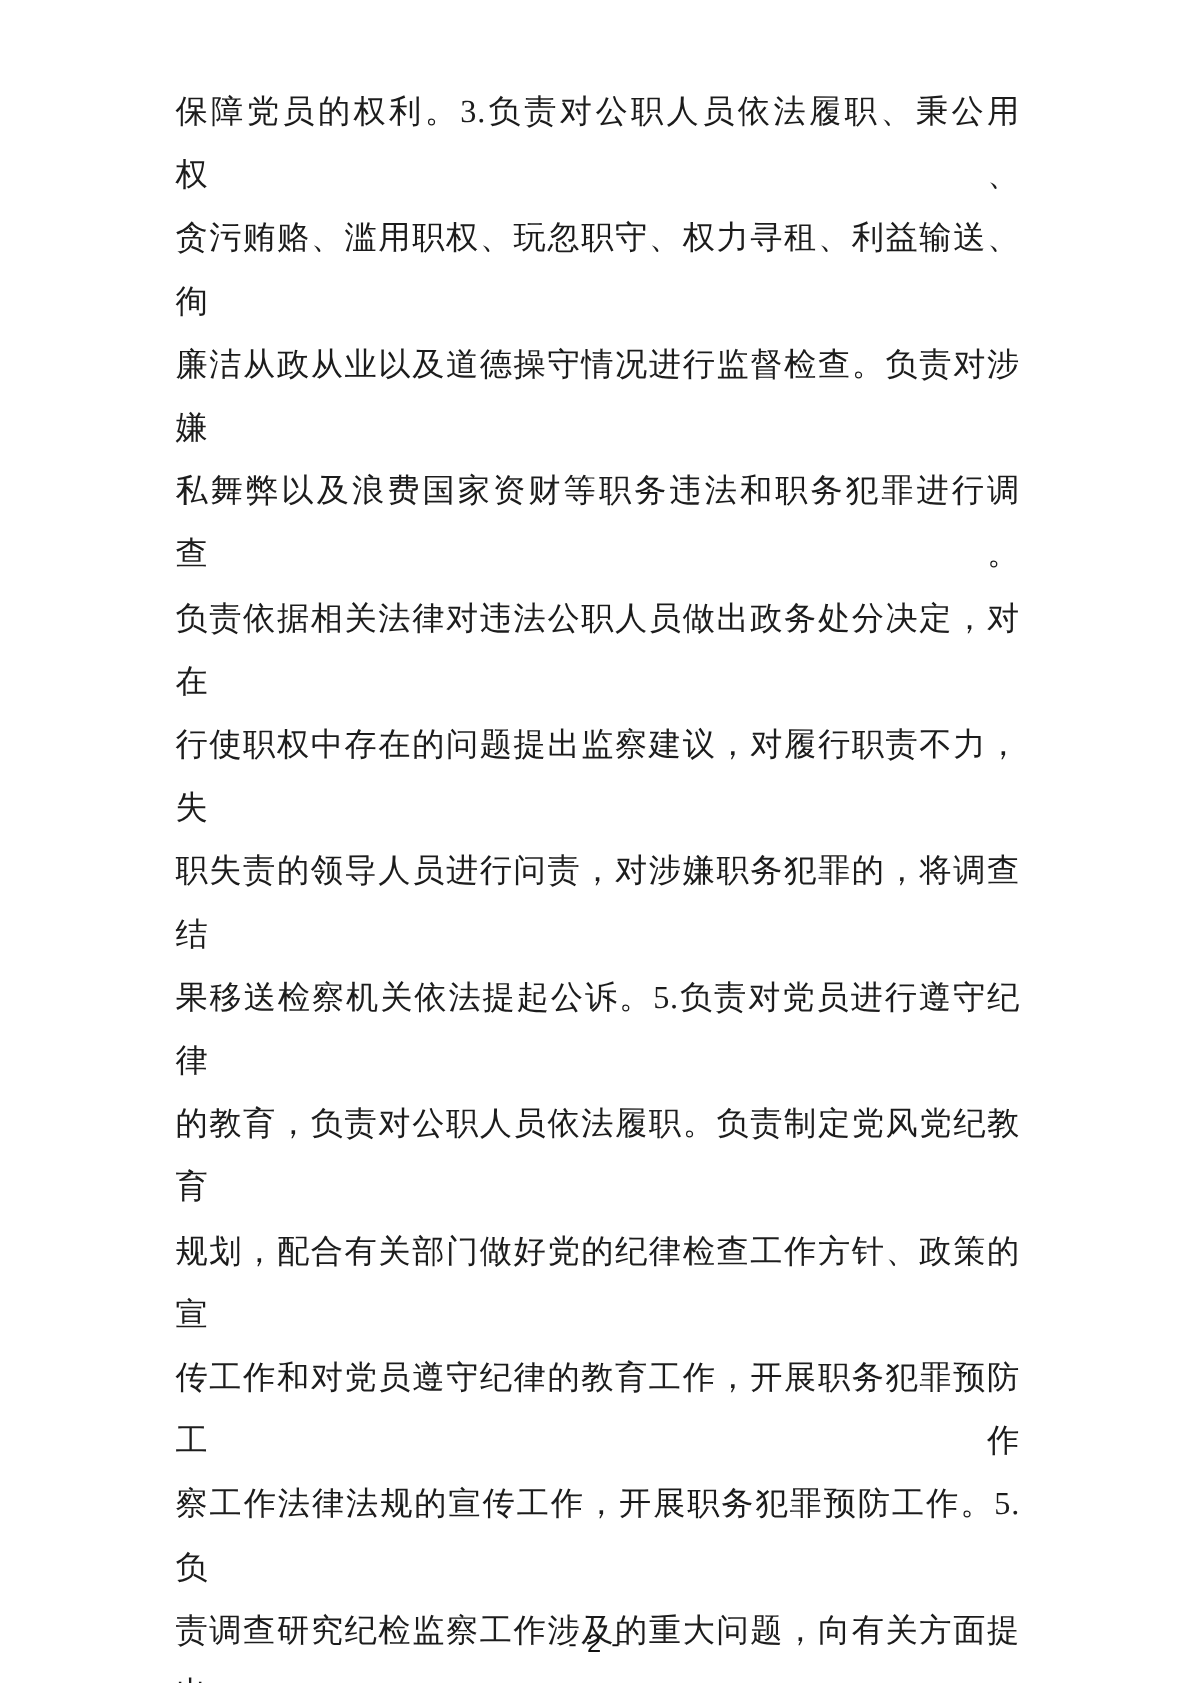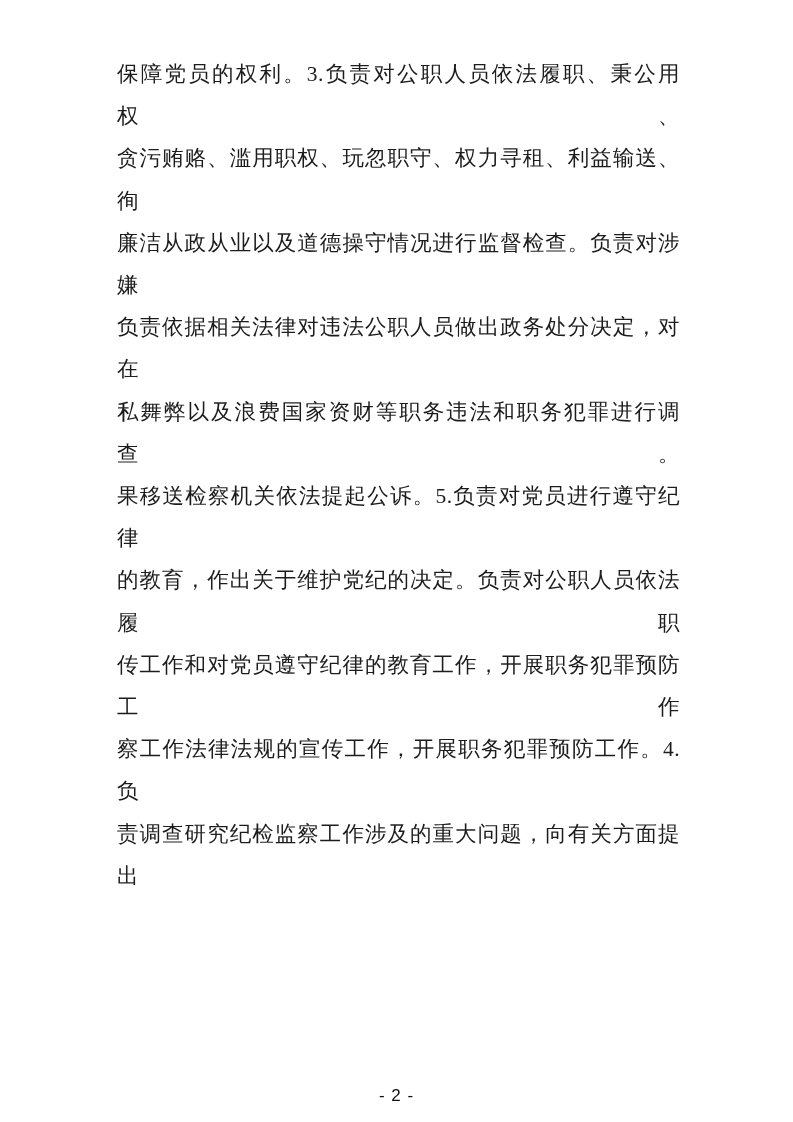--- a/index.html
+++ b/index.html
@@ -55,26 +55,29 @@
 </style>
 </head>
 <body>
 
 <div class="page">
 
   <div class="text-block">
     <div class="doc-line">保障党员的权利。3.负责对公职人员依法履职、秉公用权、</div>
     <div class="doc-line">贪污贿赂、滥用职权、玩忽职守、权力寻租、利益输送、徇</div>
     <div class="doc-line">廉洁从政从业以及道德操守情况进行监督检查。负责对涉嫌</div>
+    <div class="doc-line">私舞弊以及浪费国家资财等职务违法和职务犯罪进行调查。</div>
     <div class="doc-line">负责依据相关法律对违法公职人员做出政务处分决定，对在</div>
-    <div class="doc-line">私舞弊以及浪费国家资财等职务违法和职务犯罪进行调查。</div>
+    <div class="doc-line">行使职权中存在的问题提出监察建议，对履行职责不力，失</div>
+    <div class="doc-line">职失责的领导人员进行问责，对涉嫌职务犯罪的，将调查结</div>
     <div class="doc-line">果移送检察机关依法提起公诉。5.负责对党员进行遵守纪律</div>
-    <div class="doc-line">的教育，作出关于维护党纪的决定。负责对公职人员依法履职</div>
+    <div class="doc-line">的教育，负责对公职人员依法履职。负责制定党风党纪教育</div>
+    <div class="doc-line">规划，配合有关部门做好党的纪律检查工作方针、政策的宣</div>
     <div class="doc-line">传工作和对党员遵守纪律的教育工作，开展职务犯罪预防工作</div>
-    <div class="doc-line">察工作法律法规的宣传工作，开展职务犯罪预防工作。4.负</div>
+    <div class="doc-line">察工作法律法规的宣传工作，开展职务犯罪预防工作。5.负</div>
     <div class="doc-line">责调查研究纪检监察工作涉及的重大问题，向有关方面提出</div>
 
   </div>
 
   <div class="footer">
     <span class="page-number">- 2 -</span>
   </div>
 
 </div>
 

